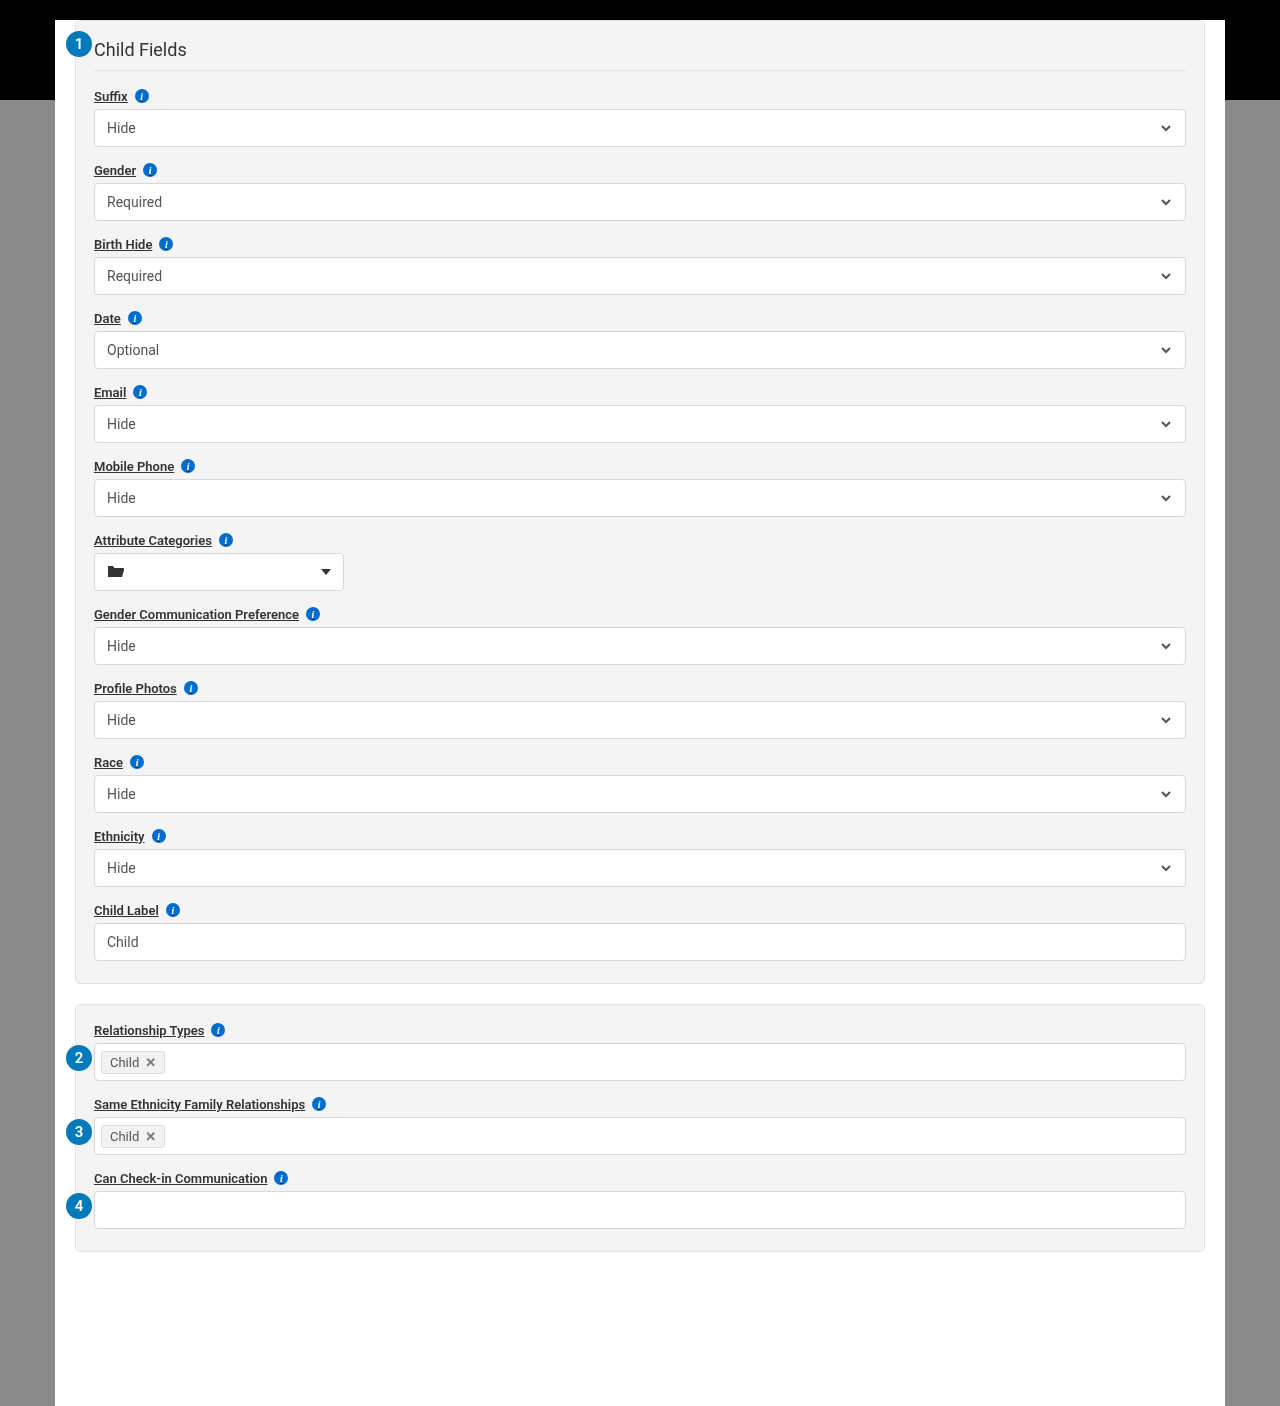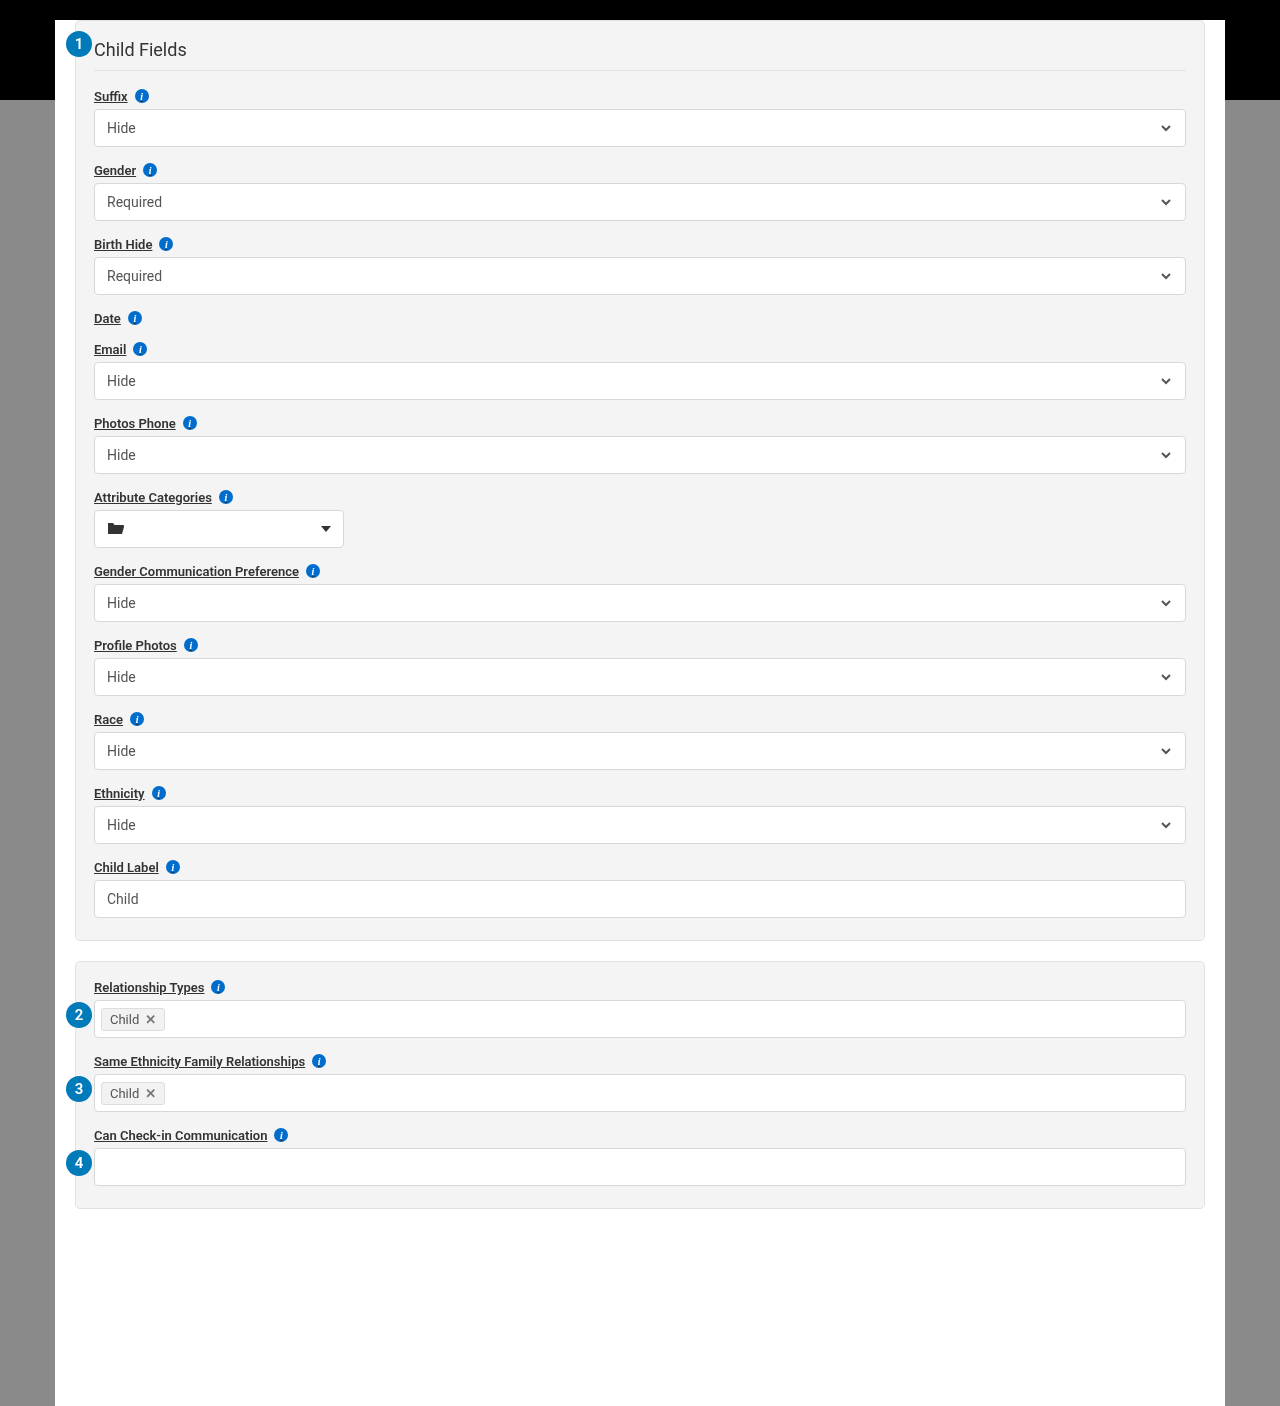--- a/index.html
+++ b/index.html
@@ -203,40 +203,48 @@
             </svg>
           </span>
       </div>
     </div>
 
     <div class="form-group">
       <div class="form-label">
         <span>Date</span>
         <span class="info-icon">i</span>
       </div>
+      <div class="select-wrap">
+        <span class="value">Optional</span>
+        <span class="chevron">
+            <svg viewBox="0 0 12 12">
+              <polyline points="2,4 6,8 10,4"></polyline>
+            </svg>
+          </span>
+      </div>
     </div>
 
     <div class="form-group">
       <div class="form-label">
         <span>Email</span>
         <span class="info-icon">i</span>
       </div>
       <div class="select-wrap">
         <span class="value">Hide</span>
         <span class="chevron">
             <svg viewBox="0 0 12 12">
               <polyline points="2,4 6,8 10,4"></polyline>
             </svg>
           </span>
       </div>
     </div>
 
     <div class="form-group">
       <div class="form-label">
-        <span>Photos Phone</span>
+        <span>Mobile Phone</span>
         <span class="info-icon">i</span>
       </div>
       <div class="select-wrap">
         <span class="value">Hide</span>
         <span class="chevron">
             <svg viewBox="0 0 12 12">
               <polyline points="2,4 6,8 10,4"></polyline>
             </svg>
           </span>
       </div>

